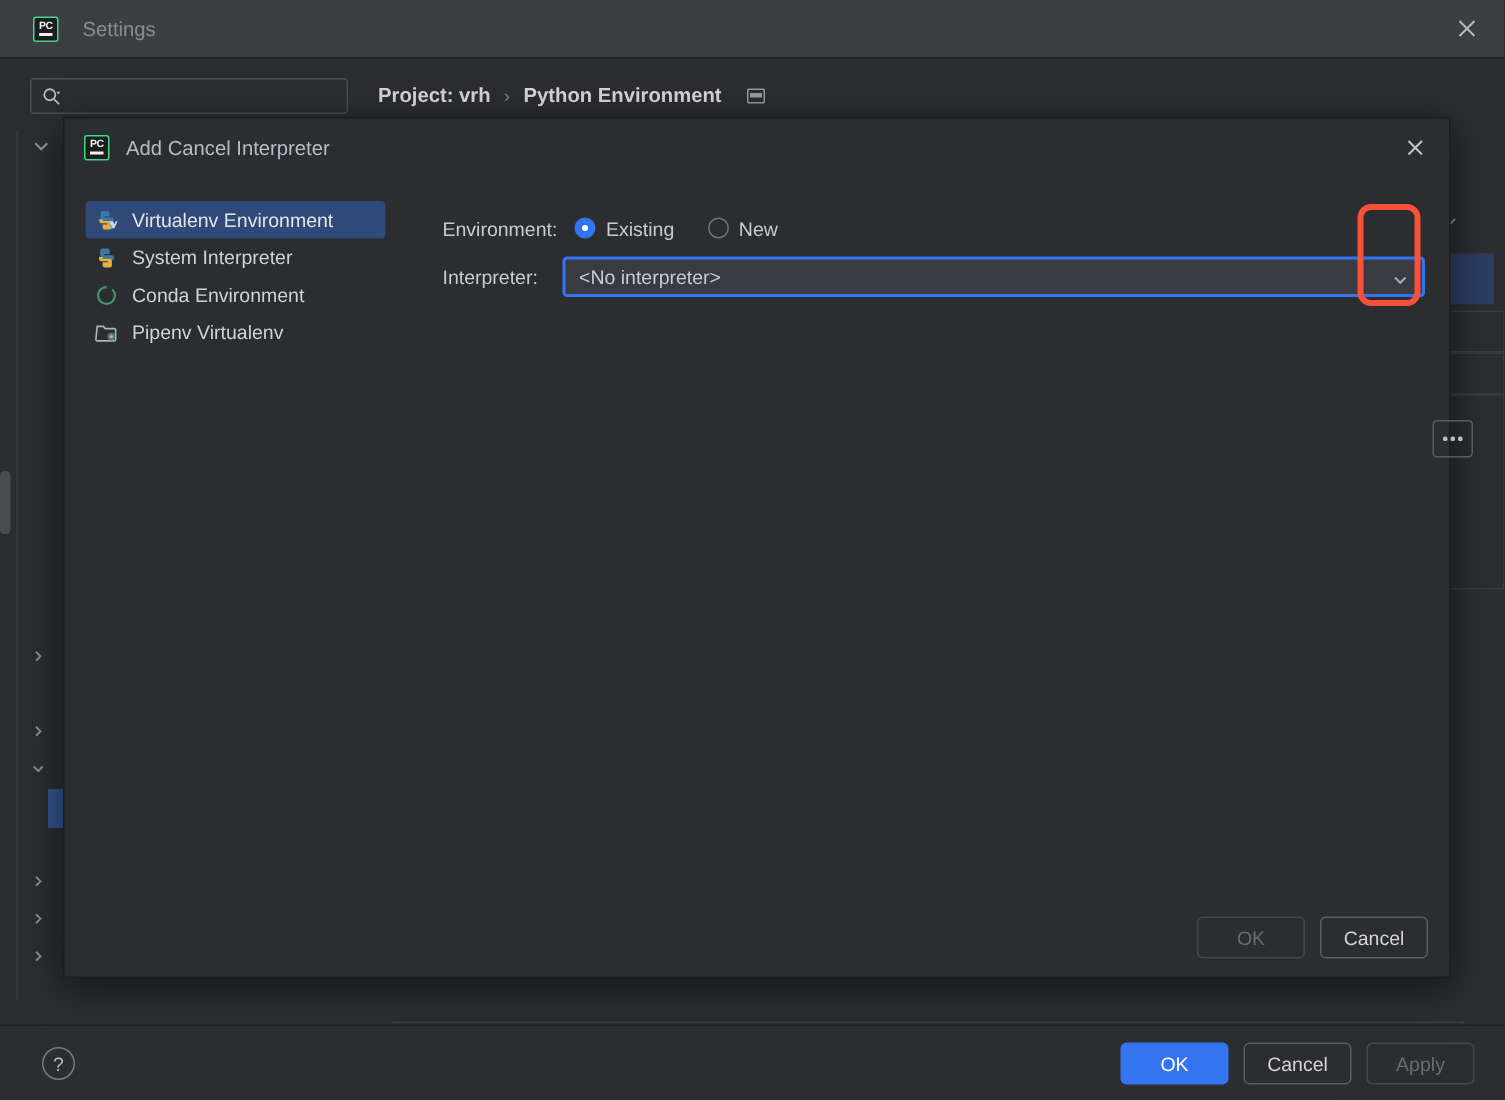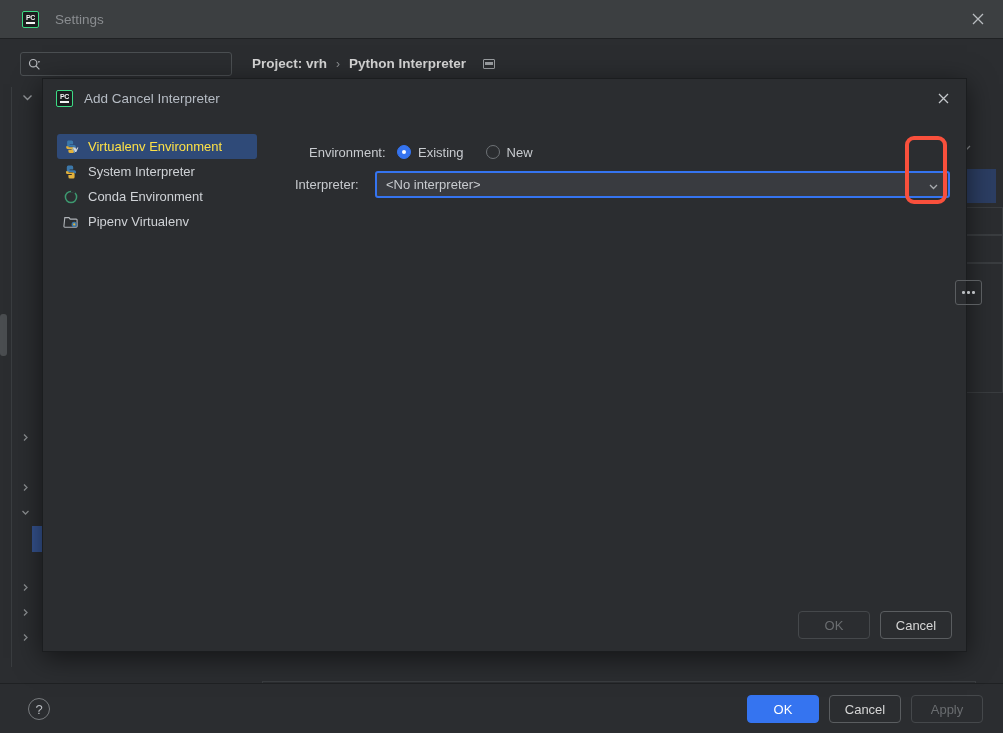--- a/index.html
+++ b/index.html
@@ -172,31 +172,31 @@
 
   .env-list {
     position: absolute; left: 14px; top: 17px; width: 200px;
   }
   .env-item {
     height: 25px; display: flex; align-items: center;
     padding-left: 6px; border-radius: 3px; cursor: default;
   }
   .env-item.selected { background: #2f4a78; }
   .env-label { font-size: 13px; color: #cfd2d6; margin-left: 9px; }
-  .env-item.selected .env-label { color: #fde047; }
+  .env-item.selected .env-label { color: #e5e5e5; }
   .env-icon { width: 16px; height: 16px; flex: 0 0 16px; position: relative; }
 
   .form-area { position: absolute; left: 252px; top: 0; width: 673px; }
 
   .form-row { display: flex; align-items: center; height: 26px; }
   .row-env { position: absolute; left: 0; top: 22px; }
   .row-int { position: absolute; left: 0; top: 54px; }
 
   .form-label { font-size: 13px; color: #c8cbcf; }
-  .lbl-env { width: 80px; margin-left: 14px; }
+  .lbl-env { width: 80px; }
   .lbl-int { width: 80px; }
 
   .radio-group { display: flex; align-items: center; gap: 22px; margin-left: 8px; }
   .radio { display: flex; align-items: center; gap: 7px; cursor: default; }
   .radio-circle {
     width: 14px; height: 14px; border-radius: 50%;
     border: 1.4px solid #6e7276; background: transparent;
     display: flex; align-items: center; justify-content: center;
   }
   .radio.checked .radio-circle { border-color: #3574f0; background: #3574f0; }
@@ -261,21 +261,21 @@
           <path d="M8.2 8.2 L11.4 11.4" stroke="#b9bcc0" stroke-width="1.2"></path>
           <path d="M9.6 3.2 l2.6 0 l-1.3 1.8 z" fill="#b9bcc0"></path>
         </svg>
       </span>
       <input class="search-input-txt" type="text" value="" placeholder="" style="">
     </div>
 
     <div class="breadcrumb">
       <span>Project: vrh</span>
       <span class="sep">›</span>
-      <span>Python Interpreter</span>
+      <span>Python Environment</span>
       <span class="bc-icon"></span>
     </div>
 
     <div class="nav-arrows">
       <span class="nav-arrow">
         <svg width="17" height="17" viewBox="0 0 17 17">
           <path d="M12 8.5 L4 8.5 M7.5 4.5 L3.5 8.5 L7.5 12.5" stroke="#8a8d90" stroke-width="1.3" fill="none"></path>
         </svg>
       </span>
       <span class="nav-arrow">

